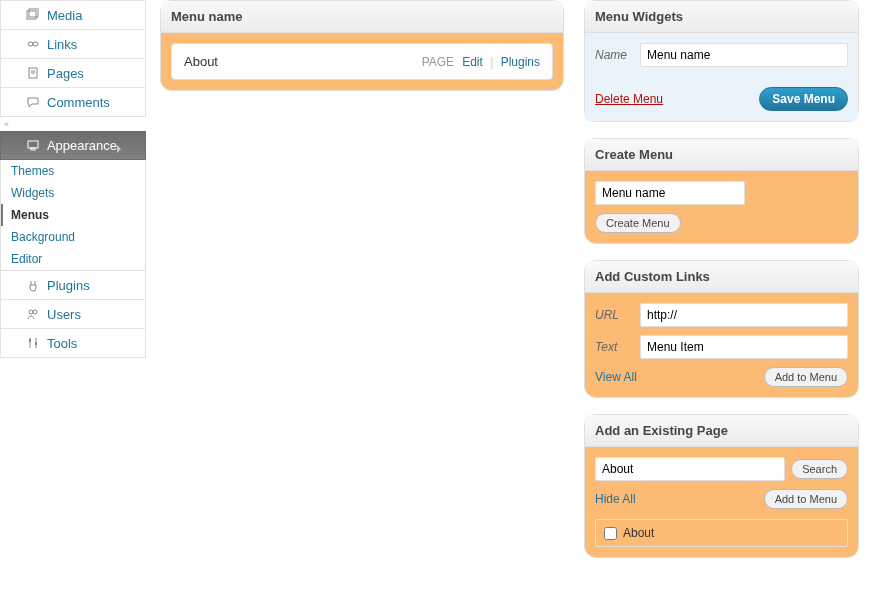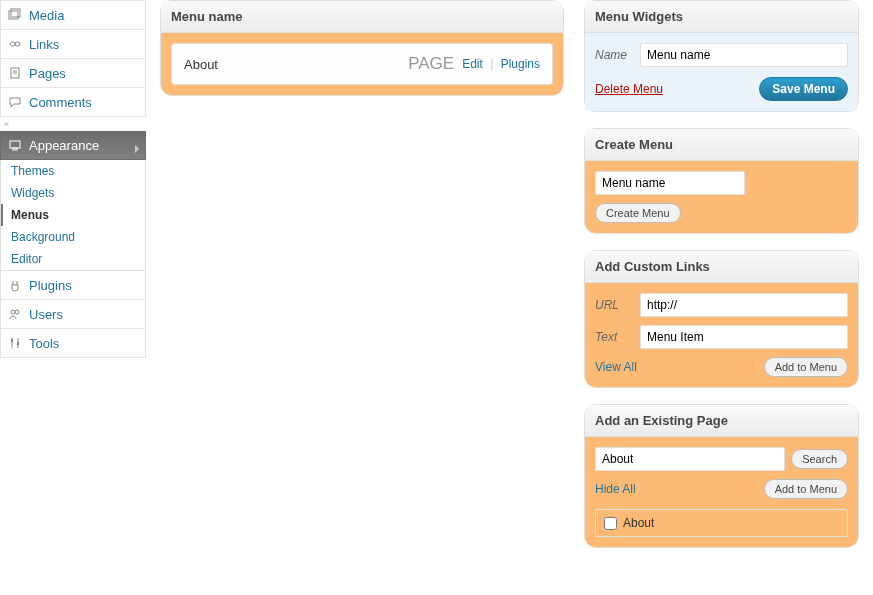--- a/index.html
+++ b/index.html
@@ -1,19 +1,19 @@
 <!DOCTYPE html>
 <html><head>
 <meta charset="utf-8">
 <style>
 * { box-sizing: border-box; margin: 0; padding: 0; }
 body { font-family: "Lucida Grande", Verdana, Arial, sans-serif; font-size: 12px; background: #fff; color: #333; }
 .wrap { display: flex; width: 873px; }
 .sidebar { width: 146px; flex-shrink: 0; background: #fff; }
-.sidebar-item { display: flex; align-items: flex-end; padding: 6px 6px; border: 1px solid #e3e3e3; border-top: none; cursor: pointer; }
+.sidebar-item { display: flex; align-items: flex-end; padding: 6px 24px; border: 1px solid #e3e3e3; border-top: none; cursor: pointer; }
 .sidebar-item:first-child { border-top: 1px solid #e3e3e3; }
 .sidebar-item .icon { width: 16px; height: 16px; margin-right: 6px; display: inline-flex; align-items: center; justify-content: center; }
 .sidebar-item .label { color: #21759b; font-size: 13px; }
 .sidebar-item.active { background: linear-gradient(#6d6d6d,#808080); color: #fff; border-color: #6d6d6d; }
 .sidebar-item.active .label { color: #fff; }
 .sidebar-item.active .arrow { margin-left: auto; width: 0; height: 0; border-left: 4px solid #ccc; border-top: 4px solid transparent; border-bottom: 4px solid transparent; }
 .sidebar-sub { border: 1px solid #dfdfdf; border-top: none; background: #fff; }
 .sidebar-sub a { display: block; padding: 4px 10px; color: #21759b; text-decoration: none; font-size: 12px; }
 .sidebar-sub a.current { color: #333; font-weight: bold; border-left: 2px solid #777; padding-left: 8px; }
 .collapse-handle { font-size: 9px; color: #aaa; padding: 2px 4px; }
@@ -21,31 +21,31 @@
 .main { flex: 1; padding: 0 14px; display: flex; gap: 20px; }
 .col-center { flex: 1; }
 .col-right { width: 275px; flex-shrink: 0; }
 
 .panel { border: 1px solid #dfdfdf; border-radius: 12px; margin-bottom: 16px; background: #fdba74; }
 .panel-header { background: linear-gradient(#f9f9f9,#ececec); border-bottom: 1px solid #dfdfdf; padding: 8px 10px; font-weight: bold; color: #464646; font-size: 13px; border-radius: 4px 4px 0 0; }
 .panel-body { padding: 10px; }
 
 .menu-row { border: 1px solid #dfdfdf; border-radius: 4px; padding: 10px 12px; display: flex; align-items: center; background: #fdfdfd; }
 .menu-row .title { color: #333; font-size: 13px; }
-.menu-row .meta { margin-left: auto; font-size: 17px; color: #999; text-transform: uppercase; }
+.menu-row .meta { margin-left: auto; font-size: 12px; color: #999; text-transform: uppercase; }
 .menu-row .actions { margin-left: 8px; font-size: 12px; }
 .menu-row .actions a { color: #21759b; text-decoration: none; }
 .menu-row .actions .sep { color: #ccc; margin: 0 4px; }
 
 .field-row { display: flex; align-items: center; margin-bottom: 8px; }
 .field-row label { width: 45px; font-style: italic; color: #666; font-size: 12px; }
 .field-row input[type=text] { flex: 1; border: 1px solid #dfdfdf; padding: 4px 6px; font-size: 12px; border-radius: 2px; background: #fff; }
 
 .settings-body { background: #eaf3fa; border-radius: 0 0 4px 4px; padding: 10px; }
-.settings-actions { display: flex; align-items: center; margin-top: 10px; }
+.settings-actions { display: flex; align-items: center; margin-top: 20px; }
 .delete-link { color: #bc0b0b; text-decoration: underline; font-size: 12px; }
 .btn-primary { margin-left: auto; background: linear-gradient(#2e9fd2,#21759b); color: #fff; border: 1px solid #21759b; border-radius: 12px; padding: 4px 12px; font-size: 12px; font-weight: bold; cursor: pointer; }
 
 .btn-secondary { background: #f2f2f2; border: 1px solid #bbb; border-radius: 11px; padding: 3px 10px; font-size: 11px; cursor: pointer; color: #464646; }
 
 .link-toggle { color: #21759b; text-decoration: none; font-size: 12px; cursor: pointer; }
 .row-split { display: flex; align-items: center; justify-content: space-between; margin-top: 6px; }
 
 .page-box { border: 1px solid #dfdfdf; border-radius: 2px; padding: 6px 8px; margin-top: 10px; display: flex; align-items: center; }
 .page-box input[type=checkbox] { margin-right: 6px; }

